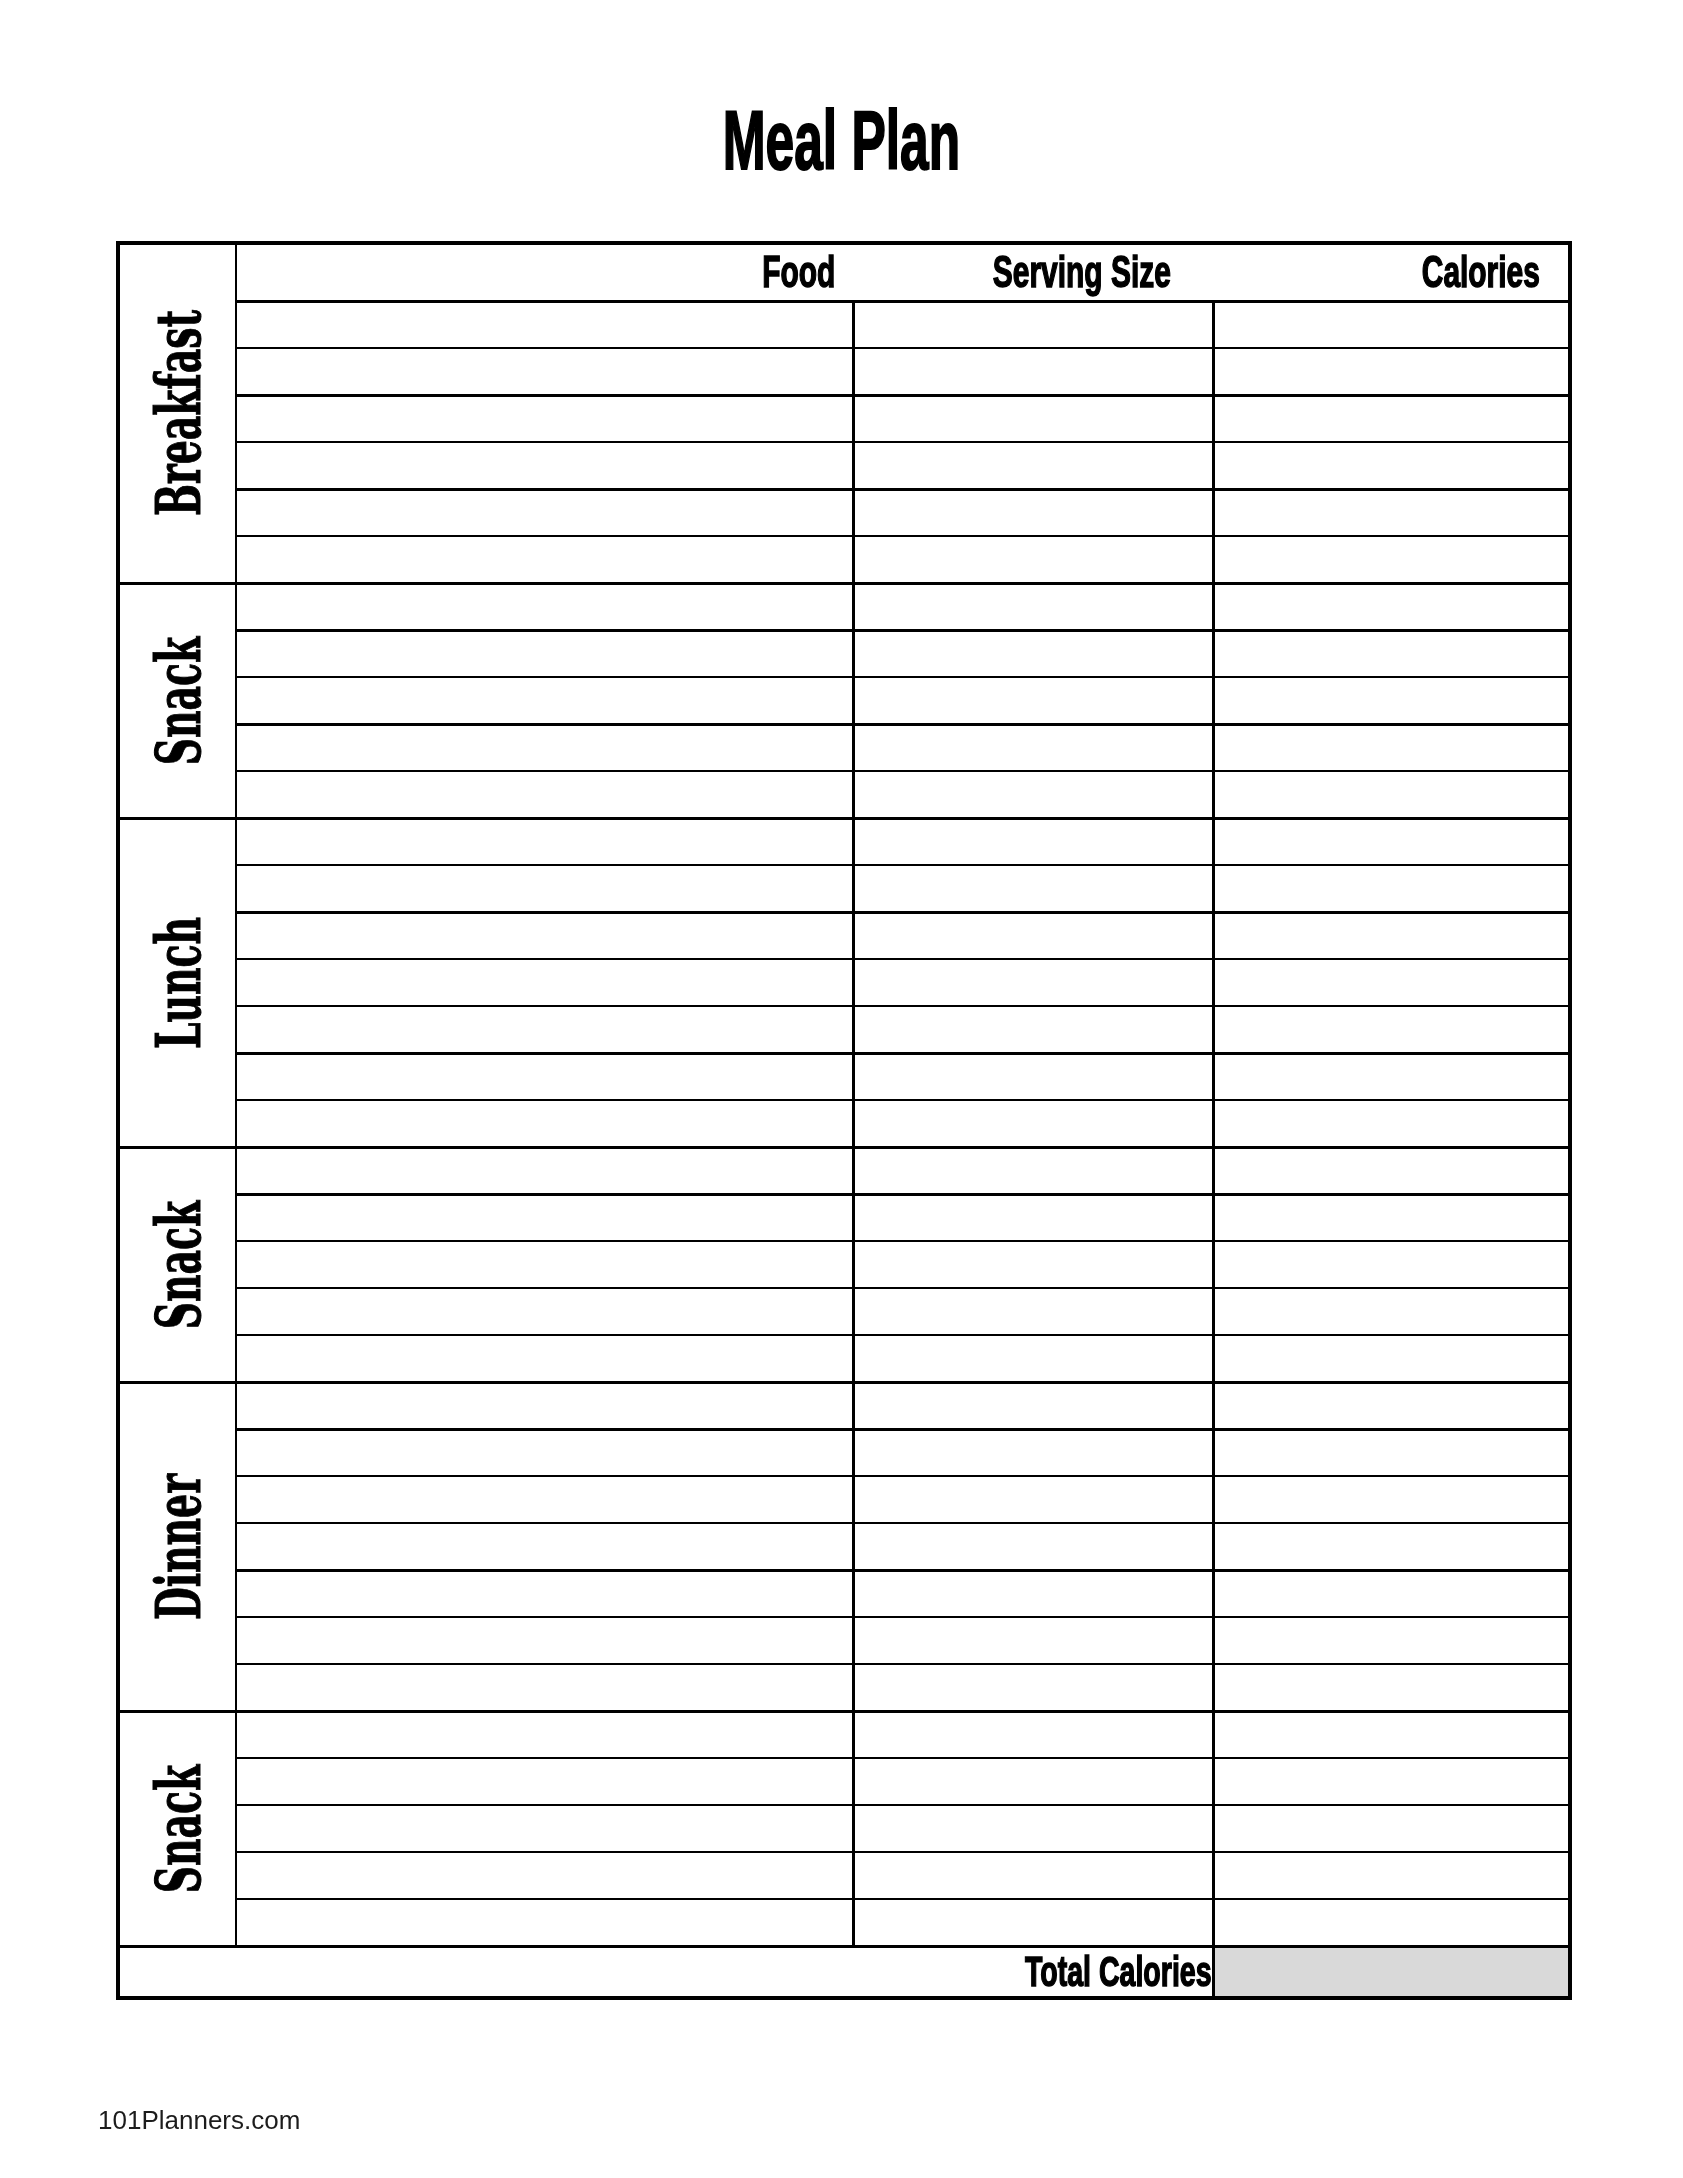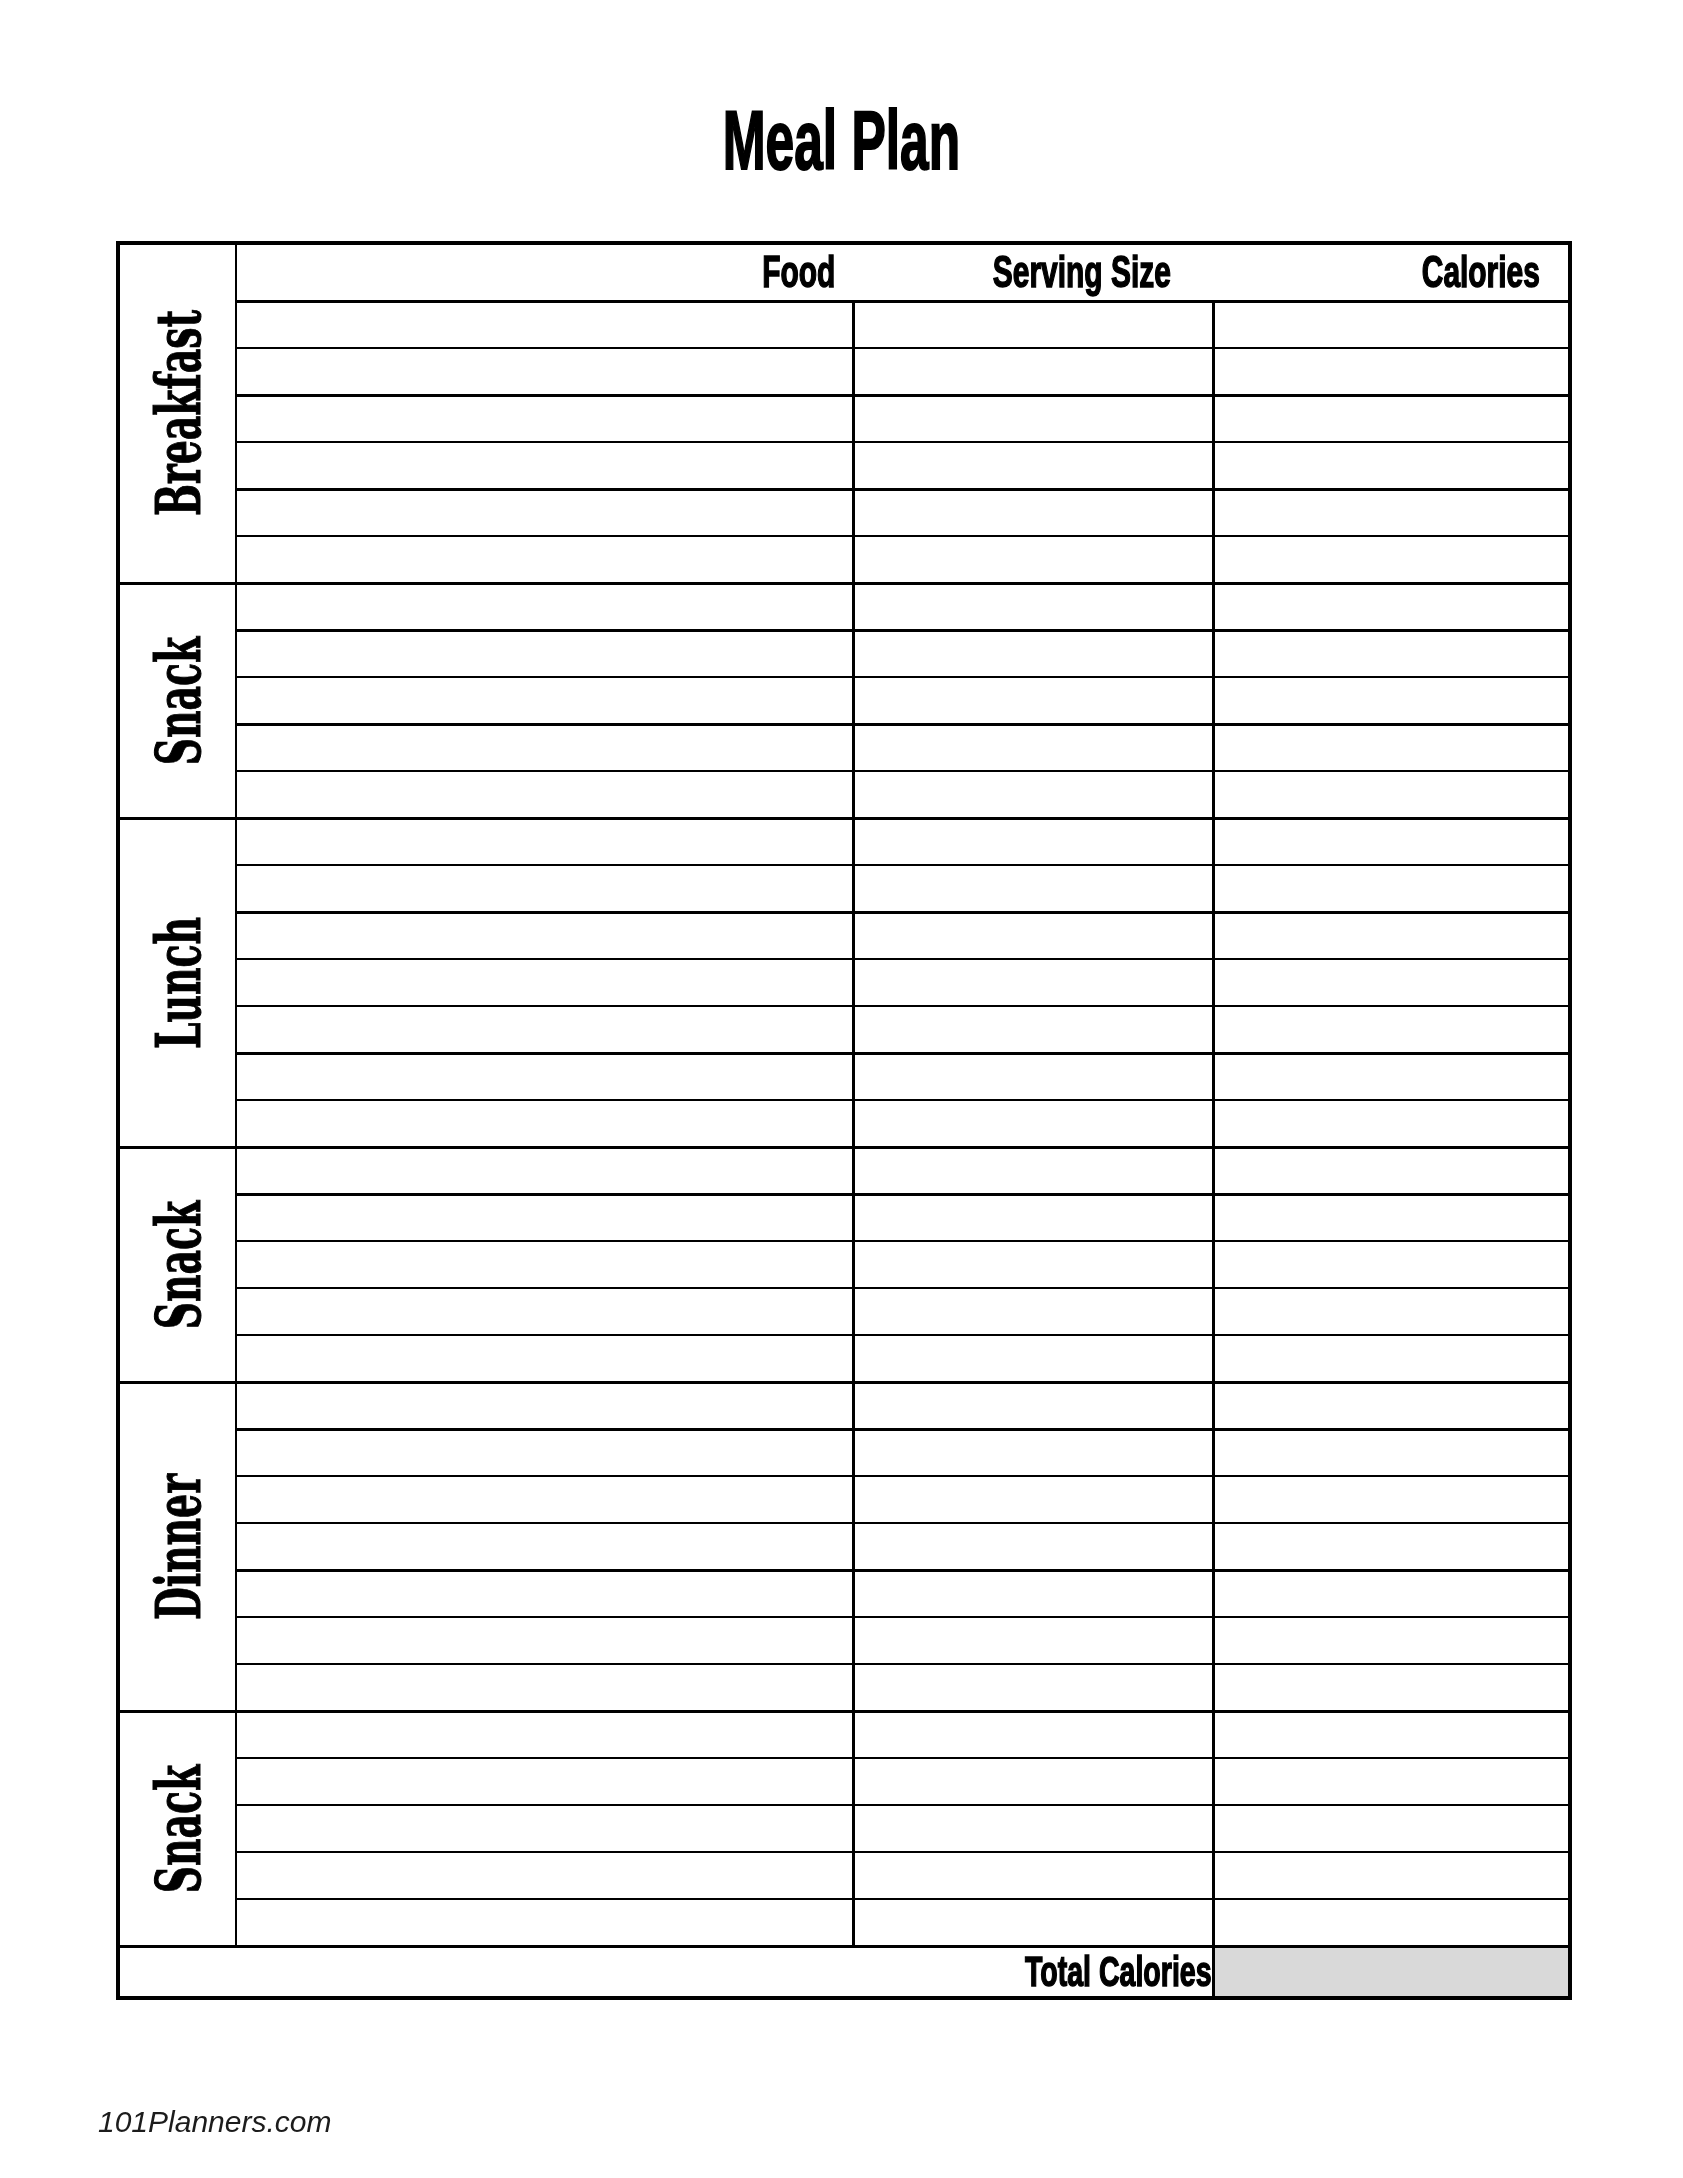--- a/index.html
+++ b/index.html
@@ -83,24 +83,23 @@
     font-size:42px;
     padding-right:10px;
     text-decoration:underline;
   }
   td.total-label .cond{transform:scaleX(0.68);transform-origin:100% 50%;-webkit-text-stroke:1.5px #000;}
   td.total-value{}
   .footer-text{
     position:absolute;
     left:98px;
     top:2105px;
-    font-size:30px;
+    font-size:26px;
     font-weight:400;
     color:#1c1c1c;
-    font-style:italic;
   }
 </style>
 </head>
 <body>
 
 <div class="sheet">
 
   <div class="page-title"><span class="cond">Meal Plan</span></div>
 
   <table class="meal">

